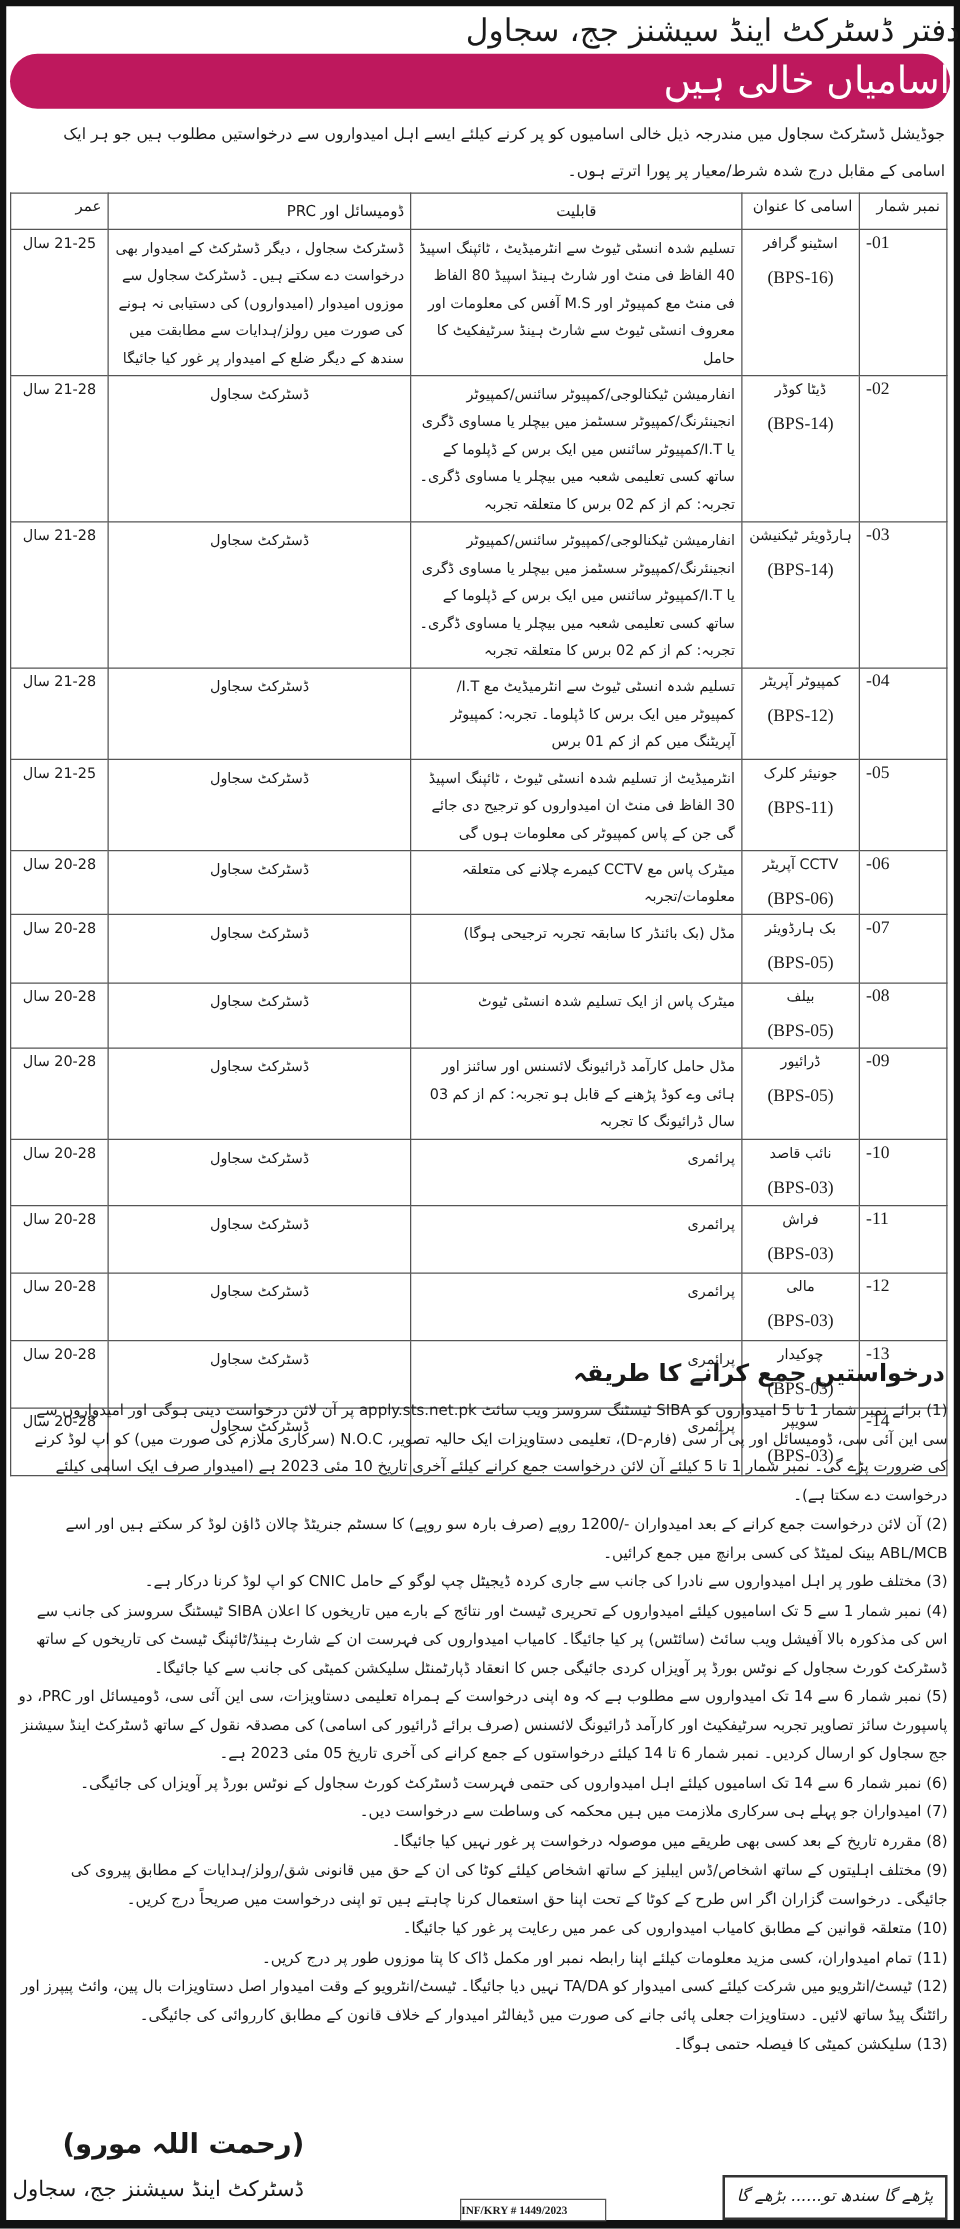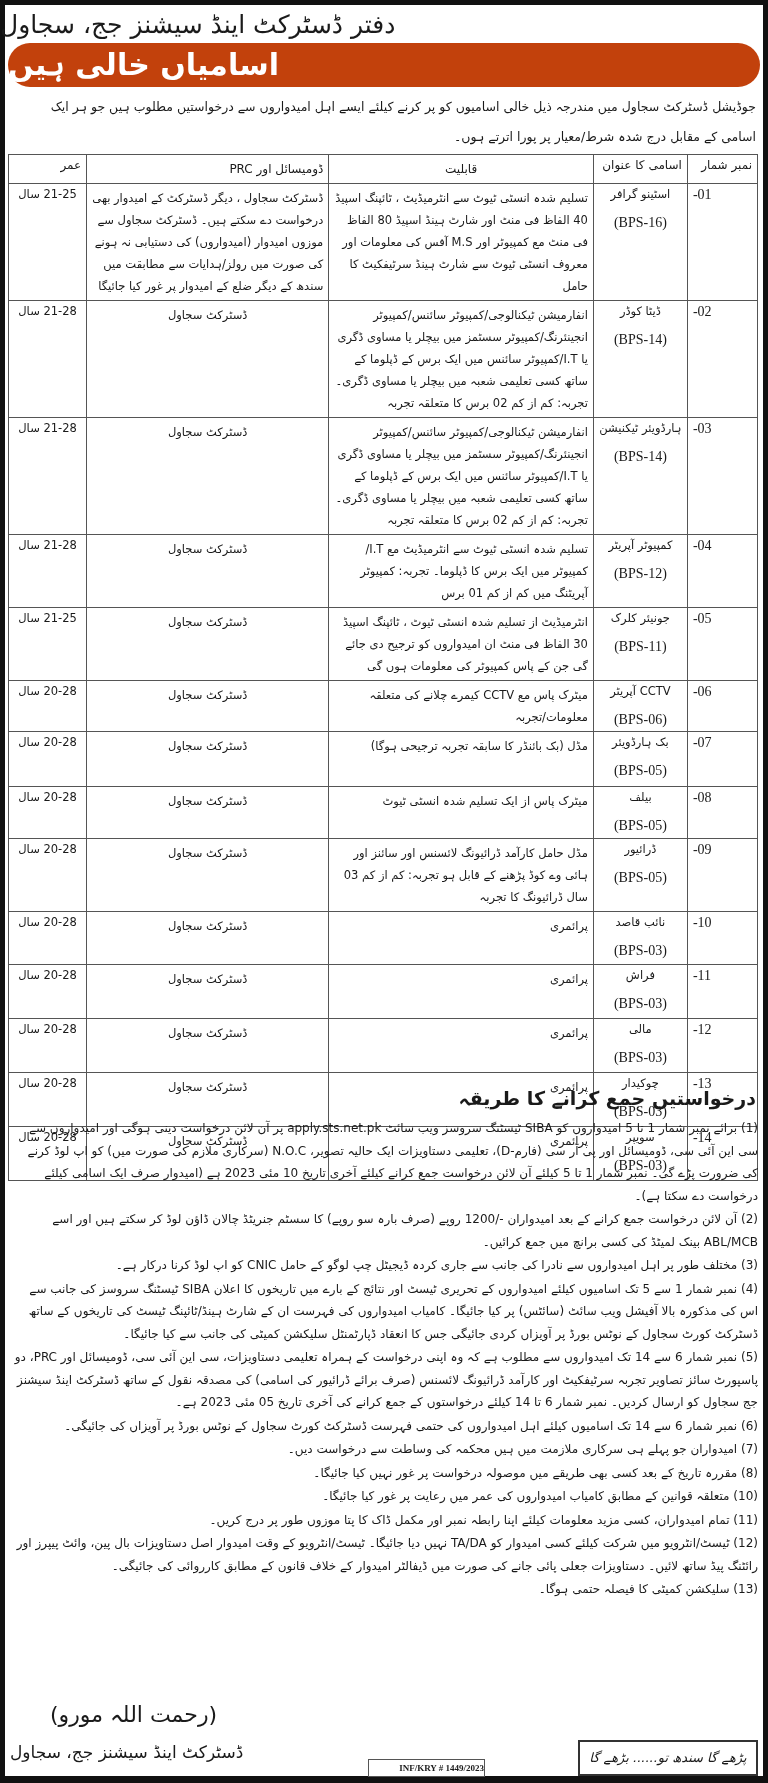--- a/index.html
+++ b/index.html
@@ -1,45 +1,45 @@
 <!DOCTYPE html>
 <html><head>
 <meta charset="utf-8">
 <style>
   html, body { margin:0; padding:0; background:#ffffff; }
   body { width:768px; height:1783px; position:relative; overflow:hidden;
          font-family:"DejaVu Sans", sans-serif; color:#1a1a1a; }
   .frame { position:absolute; left:0; top:0; width:768px; height:1783px;
            box-sizing:border-box; border:5px solid #111; border-bottom-width:7px; }
-  .title { position:absolute; top:8px; left:0; right:0; text-align:left;
+  .title { position:absolute; top:8px; left:0; right:0; text-align:right;
            font-size:25px; line-height:34px; direction:rtl; font-family:"DejaVu Serif", serif; }
-  .banner { position:absolute; left:8px; right:8px; top:43px; height:44px; background:#c2410c;
-            border-radius:22px; color:#fff; text-align:left; font-size:30px; font-weight:bold;
+  .banner { position:absolute; left:8px; right:8px; top:43px; height:44px; background:#be185d;
+            border-radius:22px; color:#fff; text-align:right; font-size:30px; font-weight:normal;
             line-height:44px; direction:rtl; }
   .intro { position:absolute; left:12px; right:12px; top:92px; direction:rtl; text-align:right;
            font-size:12.5px; line-height:30px; }
   table.jobs { position:absolute; left:8px; top:154px; width:750px; border-collapse:collapse;
                direction:rtl; font-size:11.5px; table-layout:fixed; }
   table.jobs th, table.jobs td { border:1px solid #555; vertical-align:top; padding:3px 5px; }
   table.jobs th { font-weight:normal; height:16px; font-size:12px; text-align:right; }
   .c-no { width:42px; text-align:left; direction:ltr; font-family:"Liberation Serif", serif; font-size:14px; }
   .c-post { width:60px; text-align:center; }
   .c-post .bps { display:block; margin-top:14px; direction:ltr; font-family:"Liberation Serif", serif; font-size:14px; }
   .c-qual { width:189px; text-align:right; line-height:22px; }
   .c-dom { width:172px; text-align:center; line-height:22px; }
   .c-dom.left-text { text-align:right; }
   .c-age { width:48px; text-align:center; white-space:nowrap; }
   .section-h { position:absolute; right:12px; top:1087px; direction:rtl; font-size:19px; font-weight:bold; }
   .procedure { position:absolute; left:12px; right:10px; top:1117px; direction:rtl; text-align:right;
                font-size:12px; line-height:22.5px; }
   .procedure p { margin:0 0 1px 0;text-align:right; }
-  .sign-name { position:absolute; left:50px; top:1702px; font-size:22px; font-weight:normal; direction:rtl;text-align:center; }
+  .sign-name { position:absolute; left:50px; top:1702px; font-size:22px; font-weight:bold; direction:rtl;text-align:center; }
   .sign-office { position:absolute; left:10px; top:1742px; font-size:17px; direction:rtl; }
   .ref-box { position:absolute; left:368px; top:1759px; width:115px; height:16px; border:1px solid #555;
-             font-size:9px; text-align:right; line-height:16px; font-family:"Liberation Serif", serif; font-weight:bold; }
+             font-size:9px; text-align:left; line-height:16px; font-family:"Liberation Serif", serif; font-weight:bold; }
   .slogan { position:absolute; left:578px; top:1740px; width:176px; height:32px; border:2px solid #333;
             font-size:13px; text-align:center; line-height:32px; direction:rtl; font-style:italic; }
 </style>
 </head>
 <body>
 
 <div class="frame"></div>
 
 <div class="title">دفتر ڈسٹرکٹ اینڈ سیشنز جج، سجاول</div>
 <div class="banner">اسامیاں خالی ہیں</div>
@@ -160,20 +160,21 @@
 <div class="section-h">درخواستیں جمع کرانے کا طریقہ</div>
 <div class="procedure" id="procedure">
     <p>(1) برائے نمبر شمار 1 تا 5 امیدواروں کو SIBA ٹیسٹنگ سروسز ویب سائٹ apply.sts.net.pk پر آن لائن درخواست دینی ہوگی اور امیدواروں سے سی این آئی سی، ڈومیسائل اور پی آر سی (فارم-D)، تعلیمی دستاویزات ایک حالیہ تصویر، N.O.C (سرکاری ملازم کی صورت میں) کو اپ لوڈ کرنے کی ضرورت پڑے گی۔ نمبر شمار 1 تا 5 کیلئے آن لائن درخواست جمع کرانے کیلئے آخری تاریخ 10 مئی 2023 ہے (امیدوار صرف ایک اسامی کیلئے درخواست دے سکتا ہے)۔</p>
     <p>(2) آن لائن درخواست جمع کرانے کے بعد امیدواران -/1200 روپے (صرف بارہ سو روپے) کا سسٹم جنریٹڈ چالان ڈاؤن لوڈ کر سکتے ہیں اور اسے ABL/MCB بینک لمیٹڈ کی کسی برانچ میں جمع کرائیں۔</p>
     <p>(3) مختلف طور پر اہل امیدواروں سے نادرا کی جانب سے جاری کردہ ڈیجیٹل چپ لوگو کے حامل CNIC کو اپ لوڈ کرنا درکار ہے۔</p>
     <p>(4) نمبر شمار 1 سے 5 تک اسامیوں کیلئے امیدواروں کے تحریری ٹیسٹ اور نتائج کے بارے میں تاریخوں کا اعلان SIBA ٹیسٹنگ سروسز کی جانب سے اس کی مذکورہ بالا آفیشل ویب سائٹ (سائٹس) پر کیا جائیگا۔ کامیاب امیدواروں کی فہرست ان کے شارٹ ہینڈ/ٹائپنگ ٹیسٹ کی تاریخوں کے ساتھ ڈسٹرکٹ کورٹ سجاول کے نوٹس بورڈ پر آویزاں کردی جائیگی جس کا انعقاد ڈپارٹمنٹل سلیکشن کمیٹی کی جانب سے کیا جائیگا۔</p>
     <p>(5) نمبر شمار 6 سے 14 تک امیدواروں سے مطلوب ہے کہ وہ اپنی درخواست کے ہمراہ تعلیمی دستاویزات، سی این آئی سی، ڈومیسائل اور PRC، دو پاسپورٹ سائز تصاویر تجربہ سرٹیفکیٹ اور کارآمد ڈرائیونگ لائسنس (صرف برائے ڈرائیور کی اسامی) کی مصدقہ نقول کے ساتھ ڈسٹرکٹ اینڈ سیشنز جج سجاول کو ارسال کردیں۔ نمبر شمار 6 تا 14 کیلئے درخواستوں کے جمع کرانے کی آخری تاریخ 05 مئی 2023 ہے۔</p>
     <p>(6) نمبر شمار 6 سے 14 تک اسامیوں کیلئے اہل امیدواروں کی حتمی فہرست ڈسٹرکٹ کورٹ سجاول کے نوٹس بورڈ پر آویزاں کی جائیگی۔</p>
     <p>(7) امیدواران جو پہلے ہی سرکاری ملازمت میں ہیں محکمہ کی وساطت سے درخواست دیں۔</p>
     <p>(8) مقررہ تاریخ کے بعد کسی بھی طریقے میں موصولہ درخواست پر غور نہیں کیا جائیگا۔</p>
+    <p>(9) مختلف اہلیتوں کے ساتھ اشخاص/ڈس ایبلیز کے ساتھ اشخاص کیلئے کوٹا کی ان کے حق میں قانونی شق/رولز/ہدایات کے مطابق پیروی کی جائیگی۔ درخواست گزاران اگر اس طرح کے کوٹا کے تحت اپنا حق استعمال کرنا چاہتے ہیں تو اپنی درخواست میں صریحاً درج کریں۔</p>
     <p>(10) متعلقہ قوانین کے مطابق کامیاب امیدواروں کی عمر میں رعایت پر غور کیا جائیگا۔</p>
     <p>(11) تمام امیدواران، کسی مزید معلومات کیلئے اپنا رابطہ نمبر اور مکمل ڈاک کا پتا موزوں طور پر درج کریں۔</p>
     <p>(12) ٹیسٹ/انٹرویو میں شرکت کیلئے کسی امیدوار کو TA/DA نہیں دیا جائیگا۔ ٹیسٹ/انٹرویو کے وقت امیدوار اصل دستاویزات بال پین، وائٹ پیپرز اور رائٹنگ پیڈ ساتھ لائیں۔ دستاویزات جعلی پائی جانے کی صورت میں ڈیفالٹر امیدوار کے خلاف قانون کے مطابق کارروائی کی جائیگی۔</p>
     <p>(13) سلیکشن کمیٹی کا فیصلہ حتمی ہوگا۔</p>
   </div>
 
 <div class="sign-name">(رحمت اللہ مورو)</div>
 <div class="sign-office">ڈسٹرکٹ اینڈ سیشنز جج، سجاول</div>
 <div class="ref-box">INF/KRY # 1449/2023</div>
 <div class="slogan">پڑھے گا سندھ تو...... بڑھے گا سندھ</div>

